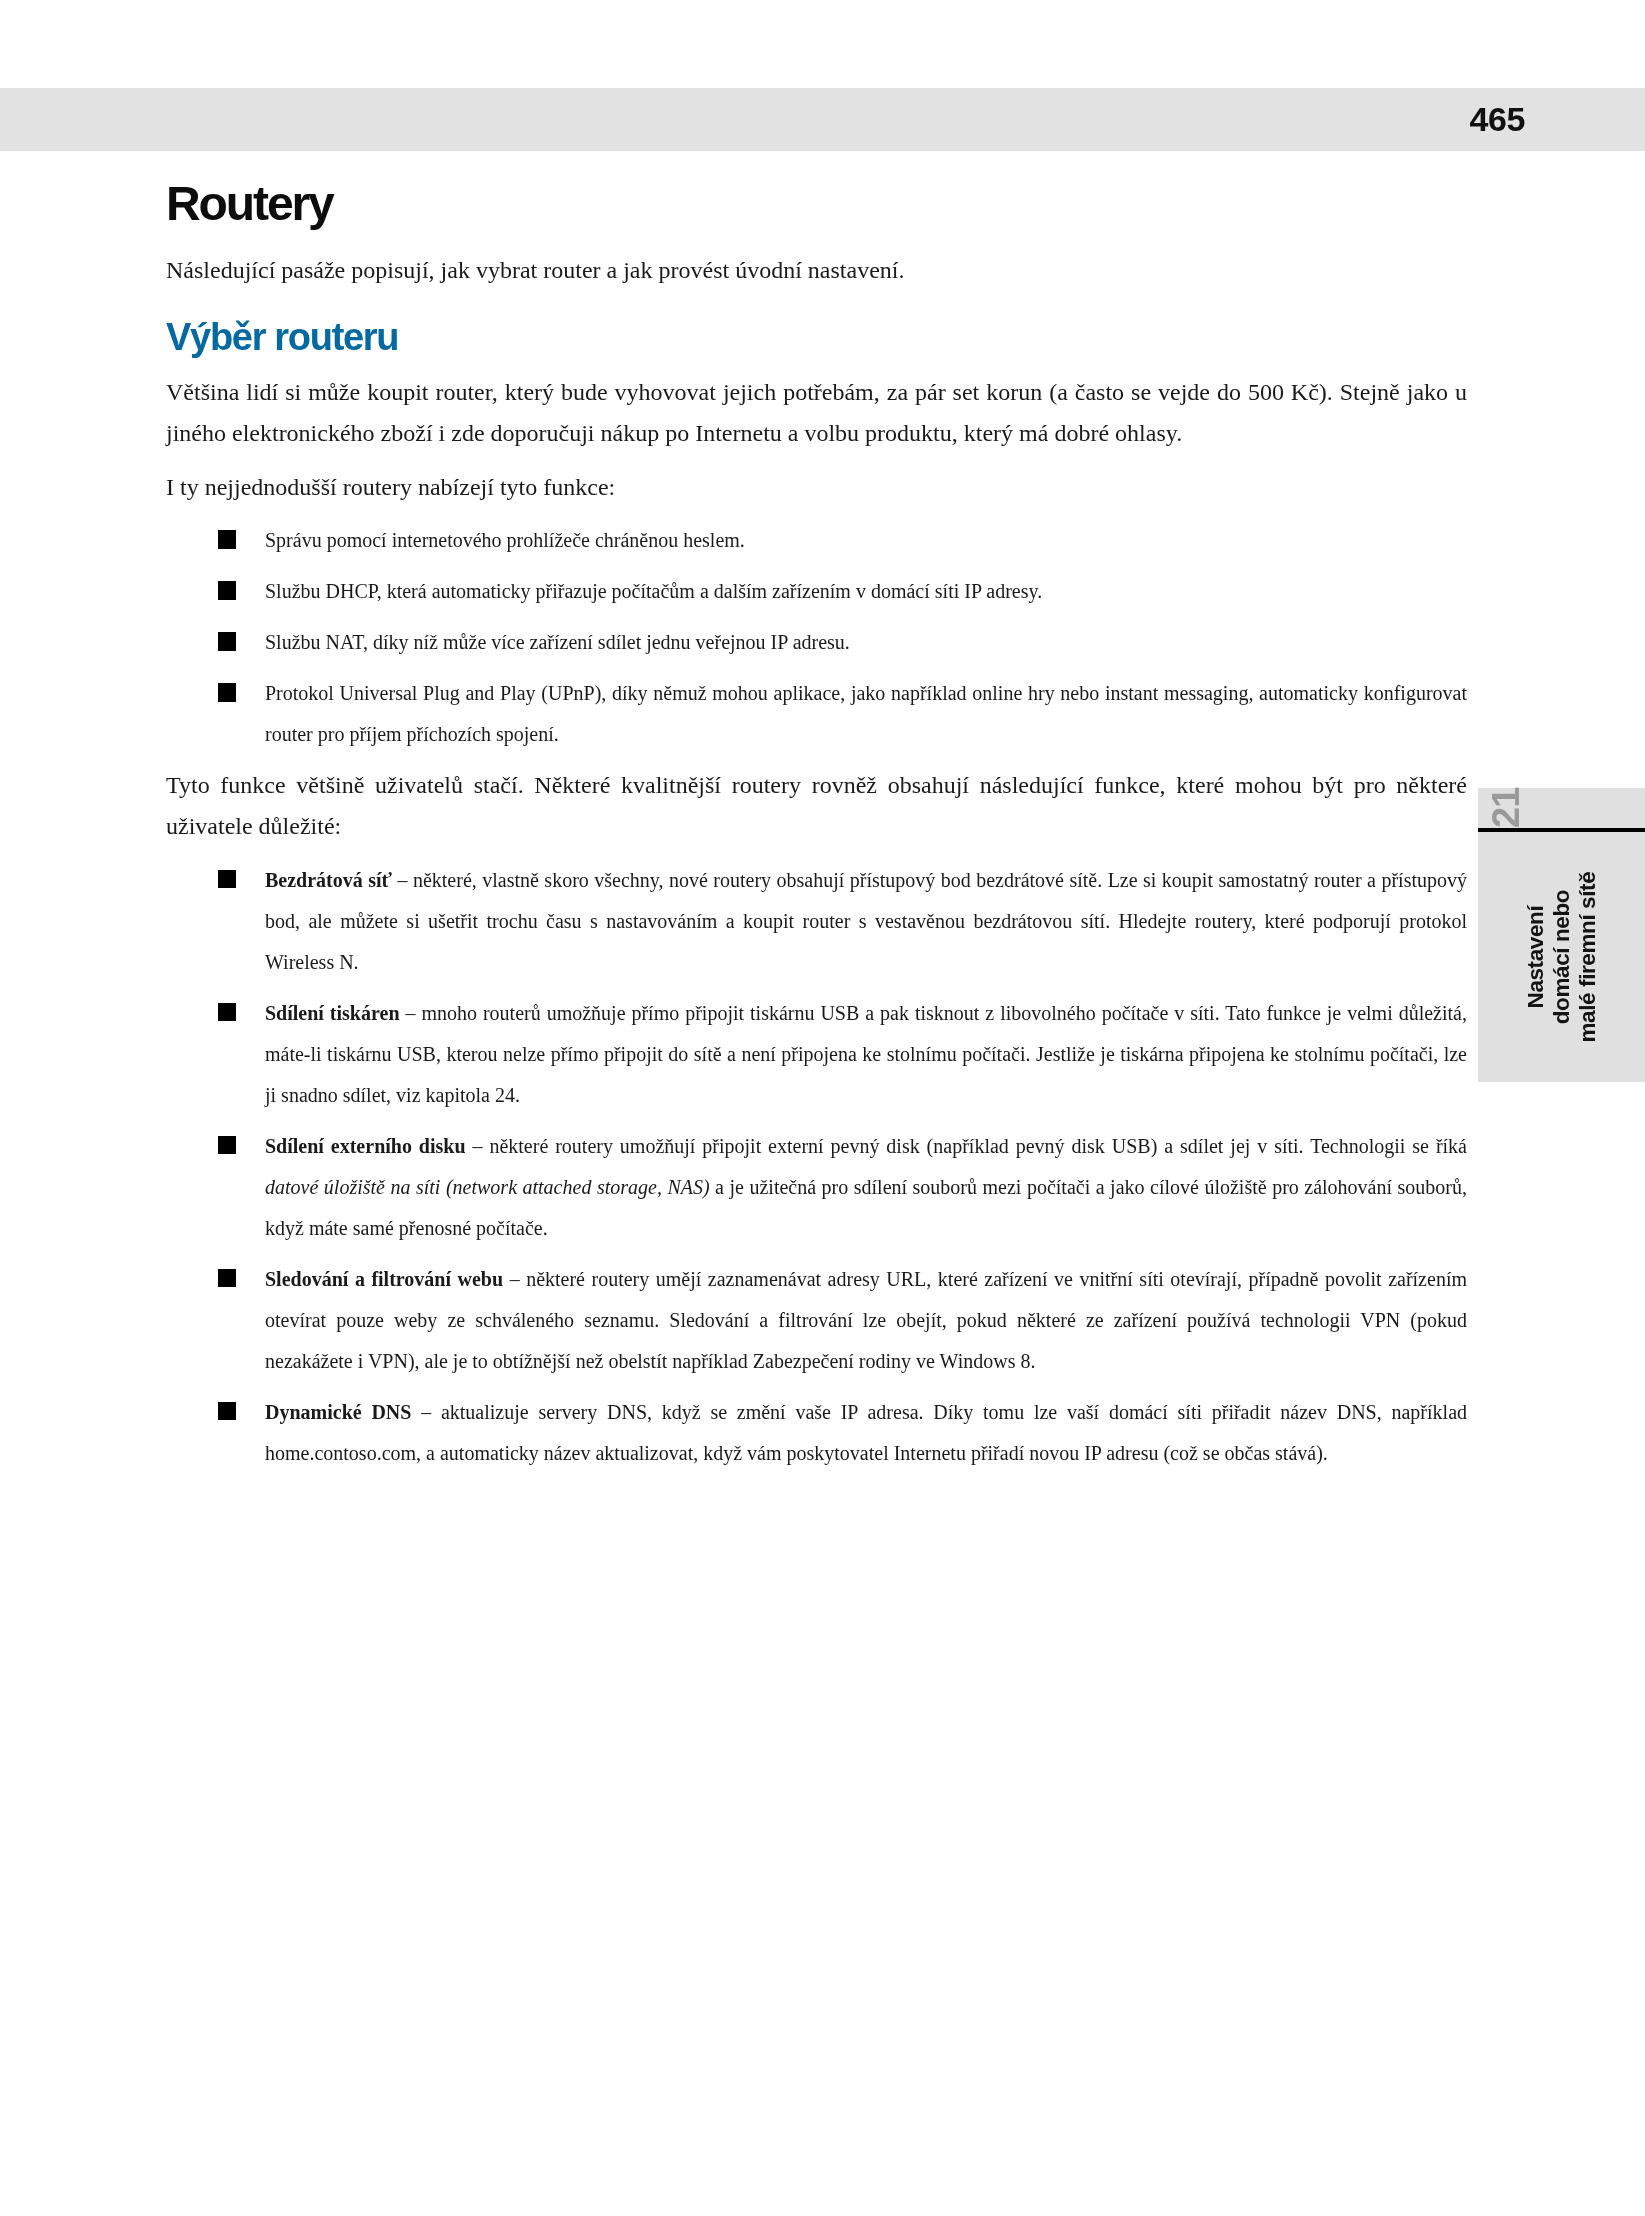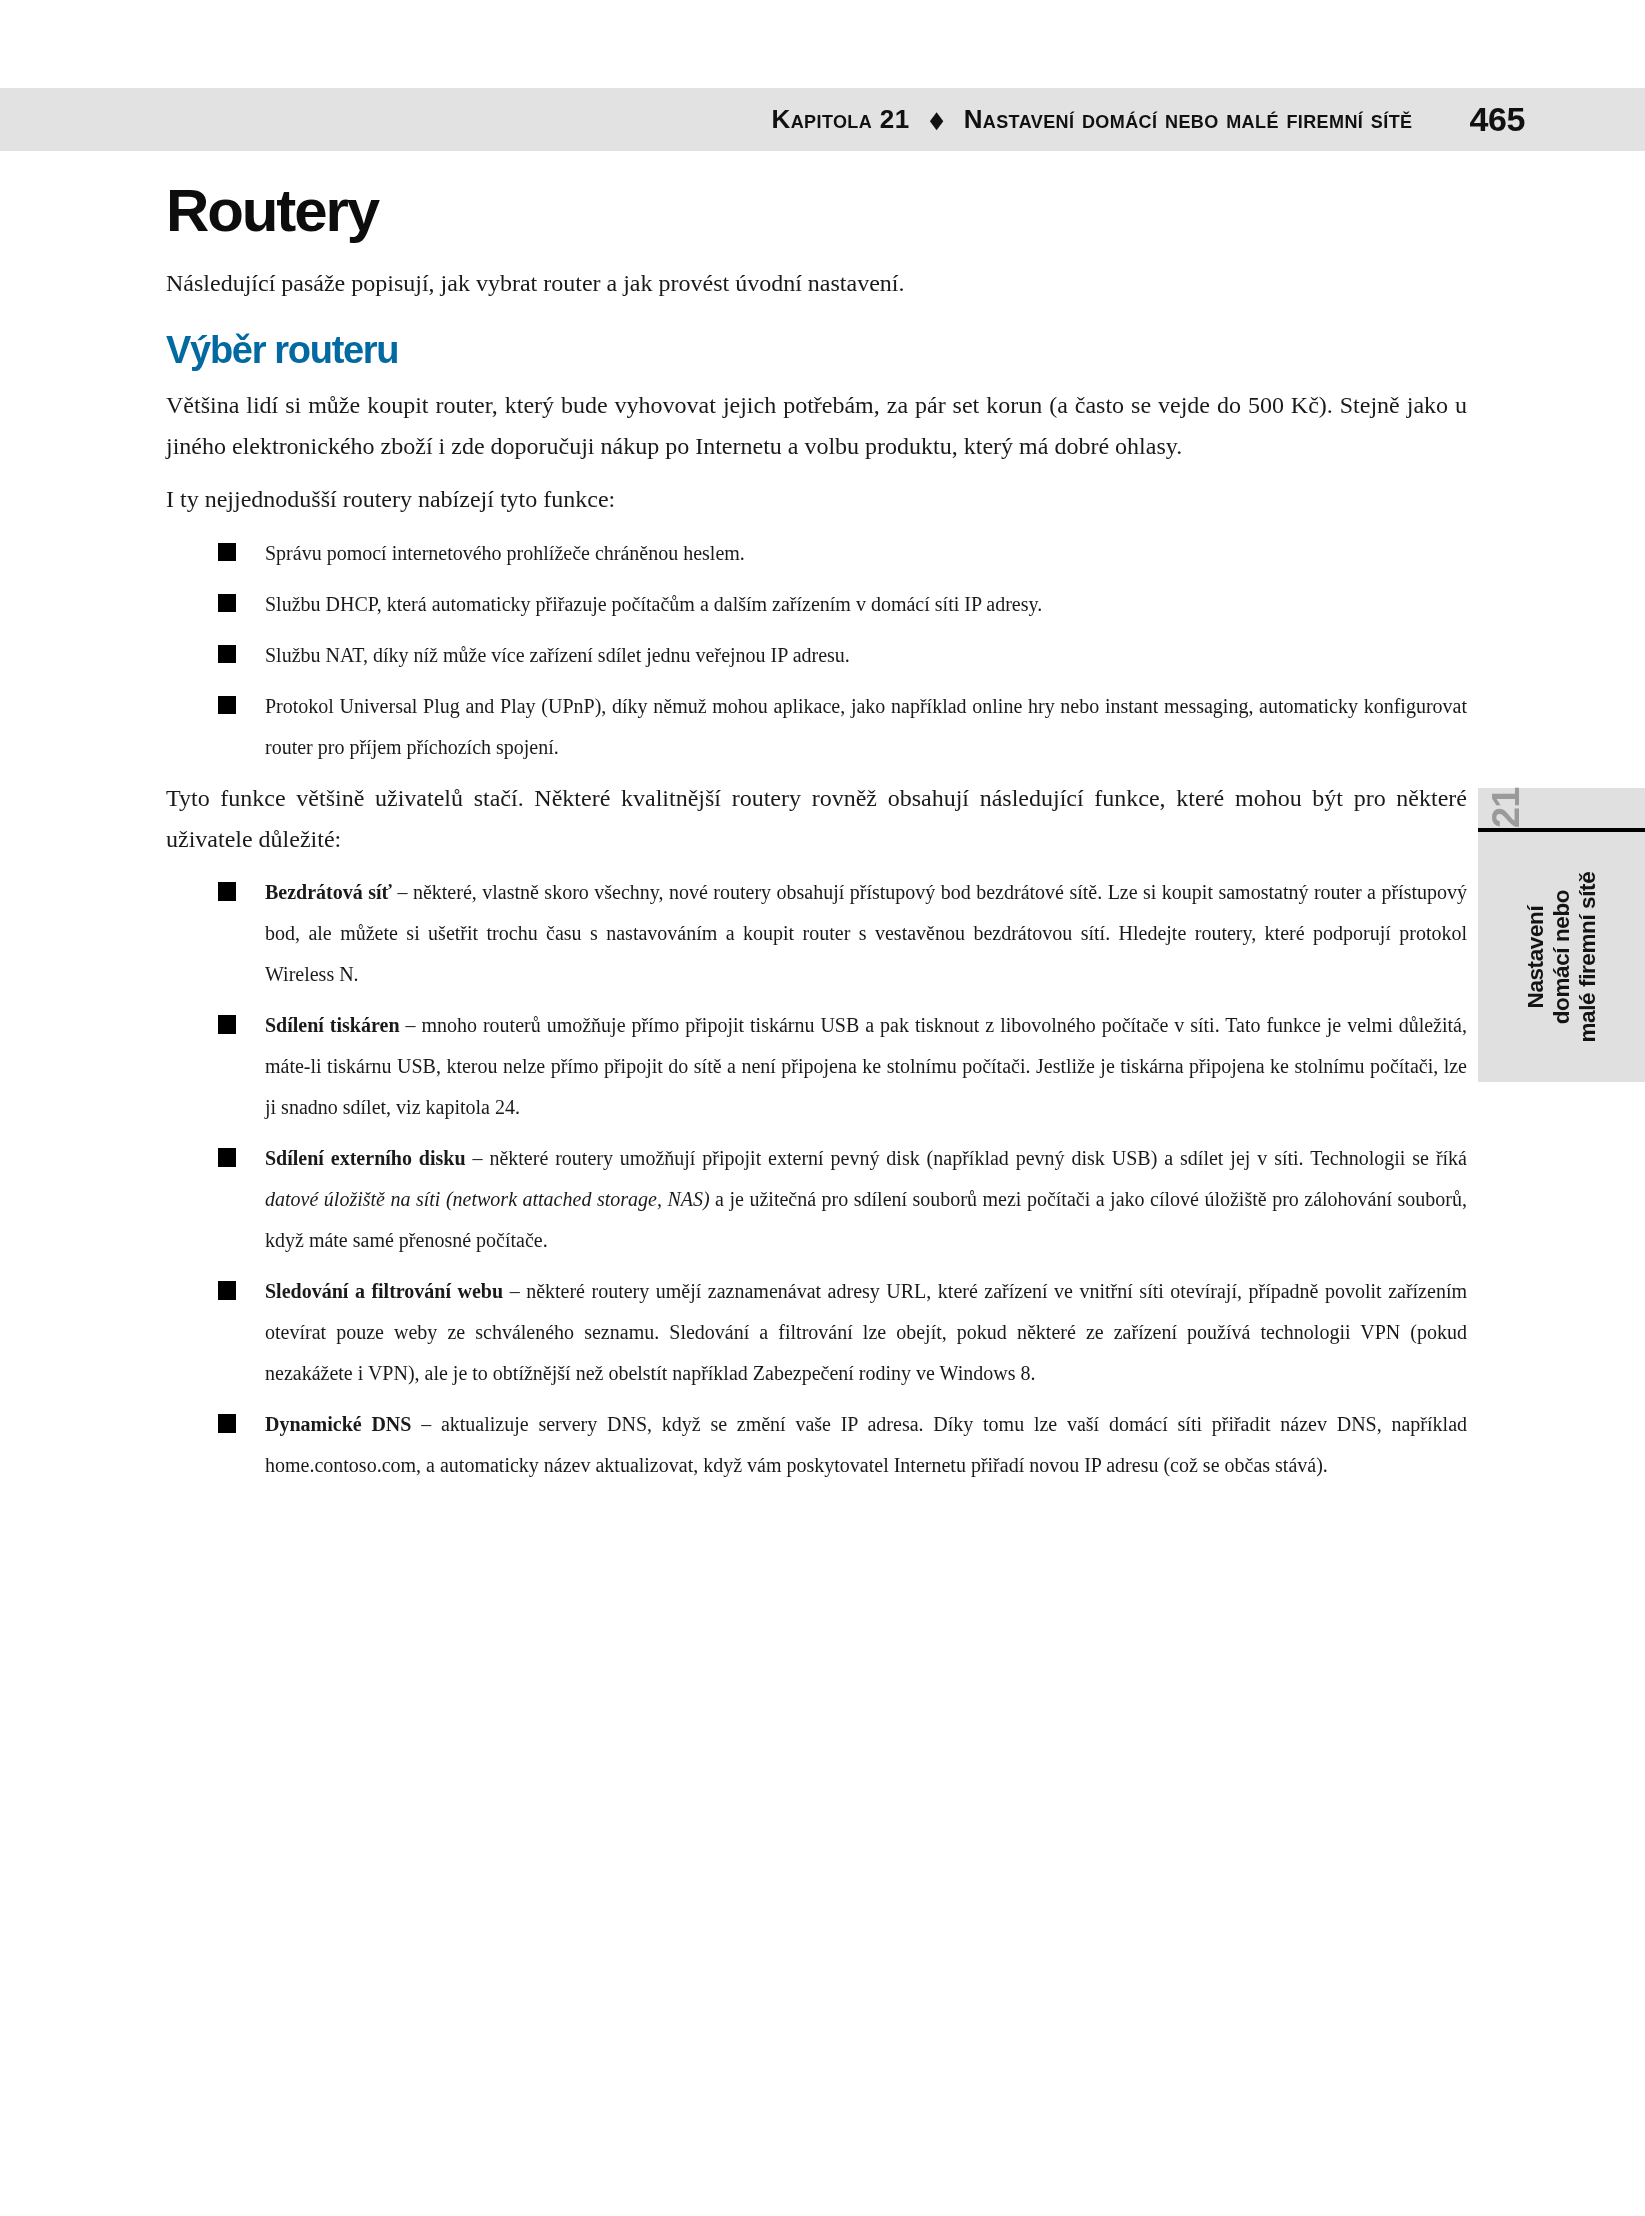--- a/index.html
+++ b/index.html
@@ -50,21 +50,21 @@
 
   
   main {
     position: absolute;
     left: 166px;
     top: 179px;
     width: 1301px;
   }
   h1 {
     font-family: "Liberation Sans", sans-serif;
-    font-size: 60px;
+    font-size: 48px;
     font-weight: bold;
     letter-spacing: -2.1px;
     line-height: 1.06;
     margin: 0 0 20px 0;
     color: #0d0d0d;
   }
   h2 {
     font-family: "Liberation Sans", sans-serif;
     font-size: 38px;
     font-weight: bold;
@@ -147,25 +147,20 @@
     letter-spacing: -0.8px;
     color: #9a9a9a;
   }
 </style>
 </head>
 <body>
 
 <div class="page">
 
   <header class="header-bar">
-    <span class="header-title">
-      <span>Kapitola 21</span>
-      <span class="header-diamond">◆</span>
-      <span>Nastavení domácí nebo malé firemní sítě</span>
-    </span>
     <span class="header-pagenum">465</span>
   </header>
 
   <main>
     <h1>Routery</h1>
 
     <p>Následující pasáže popisují, jak vybrat router a jak provést úvodní nastavení.</p>
 
     <h2>Výběr routeru</h2>
 

